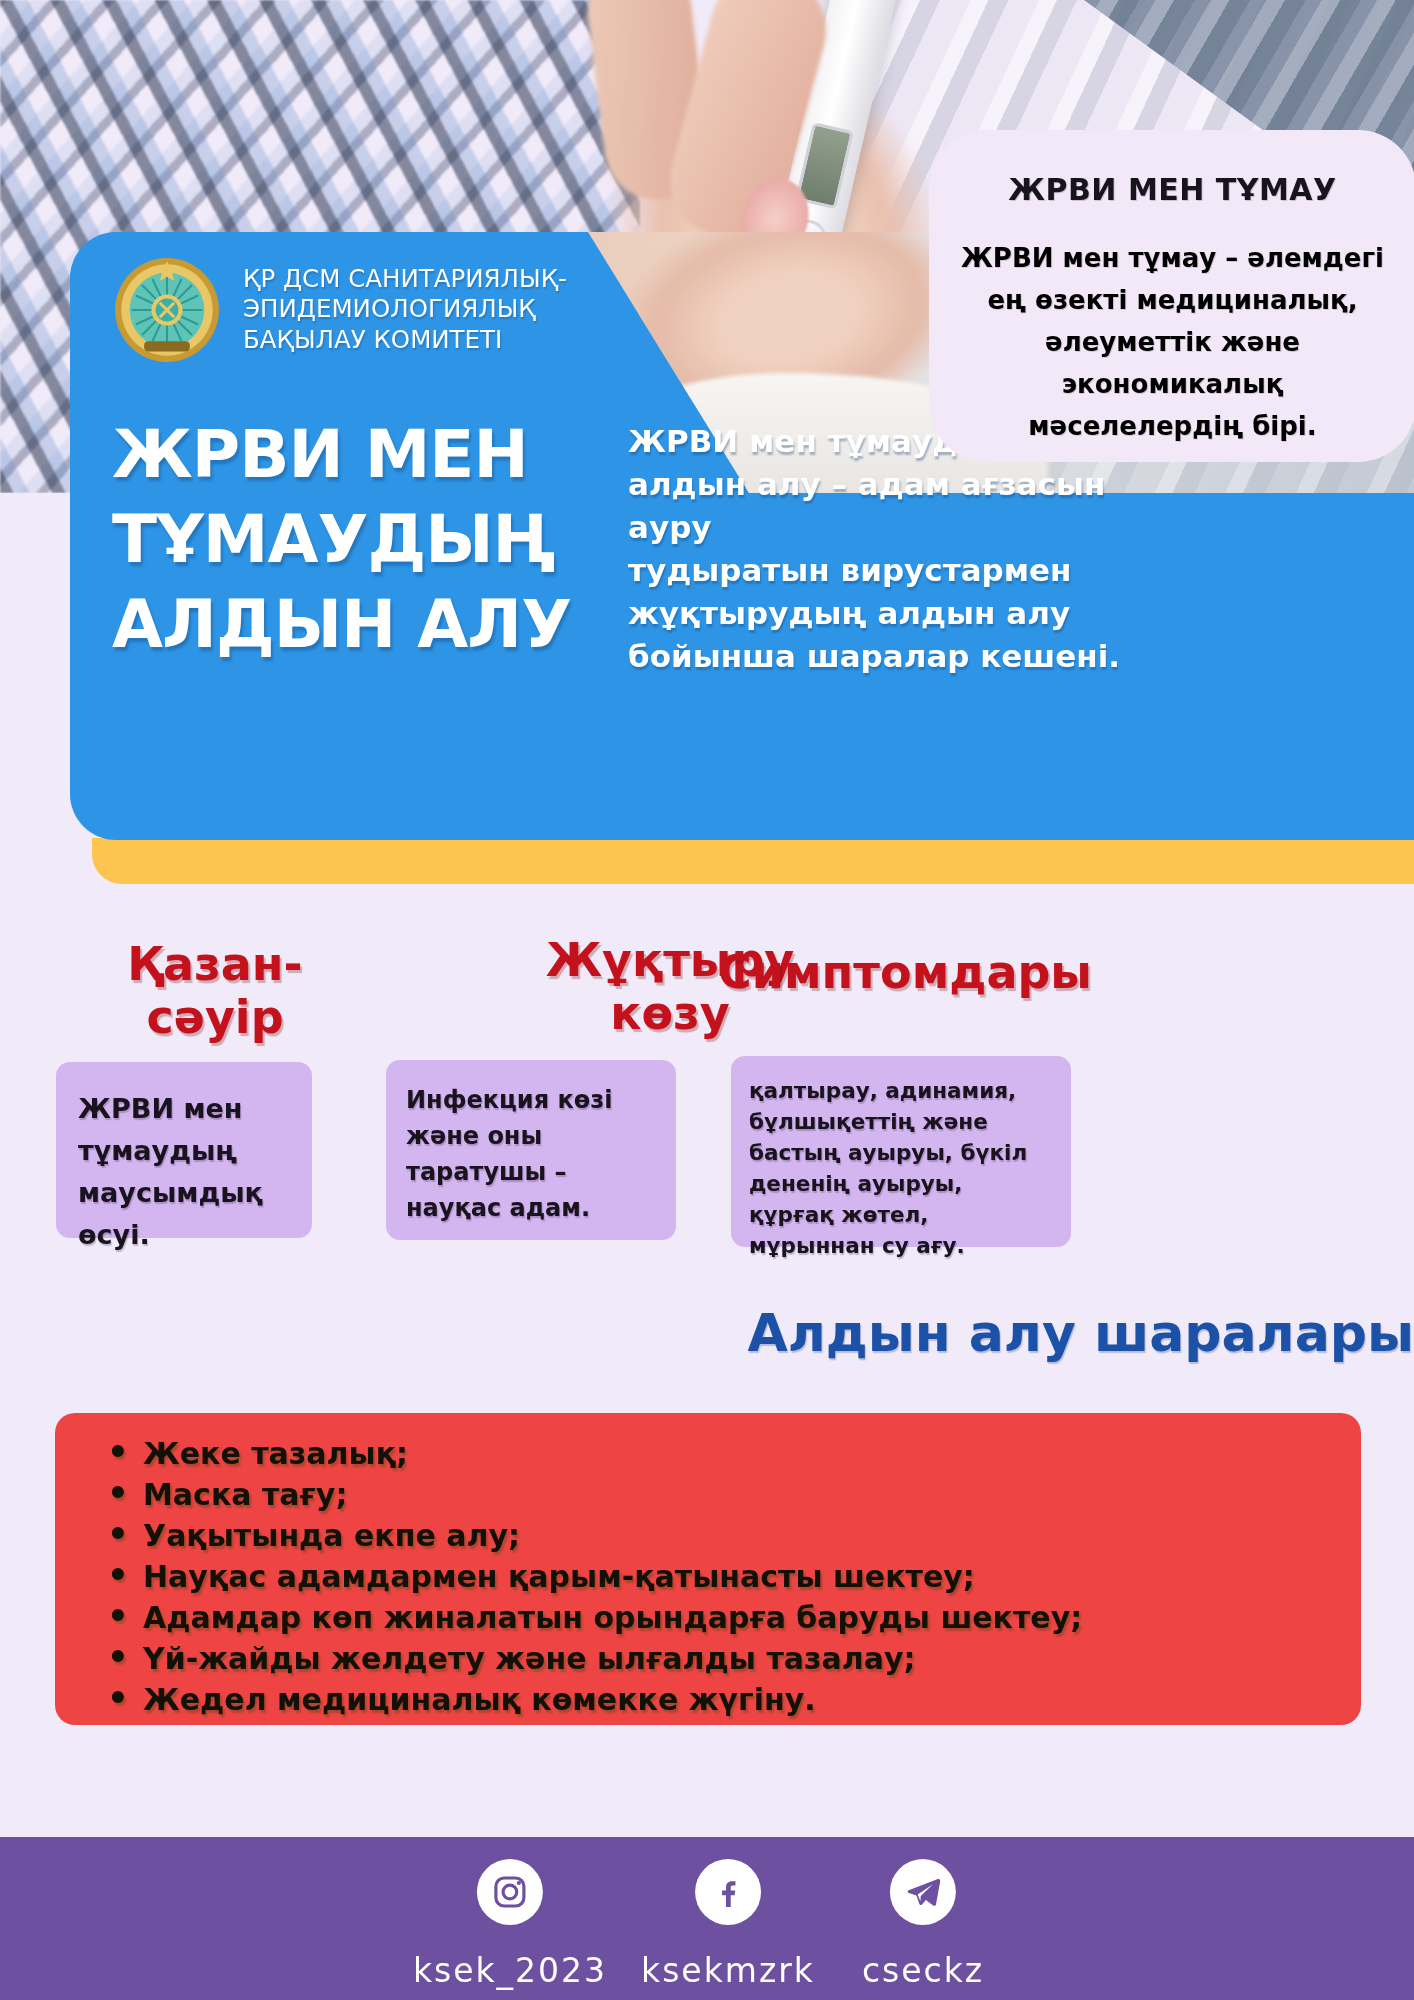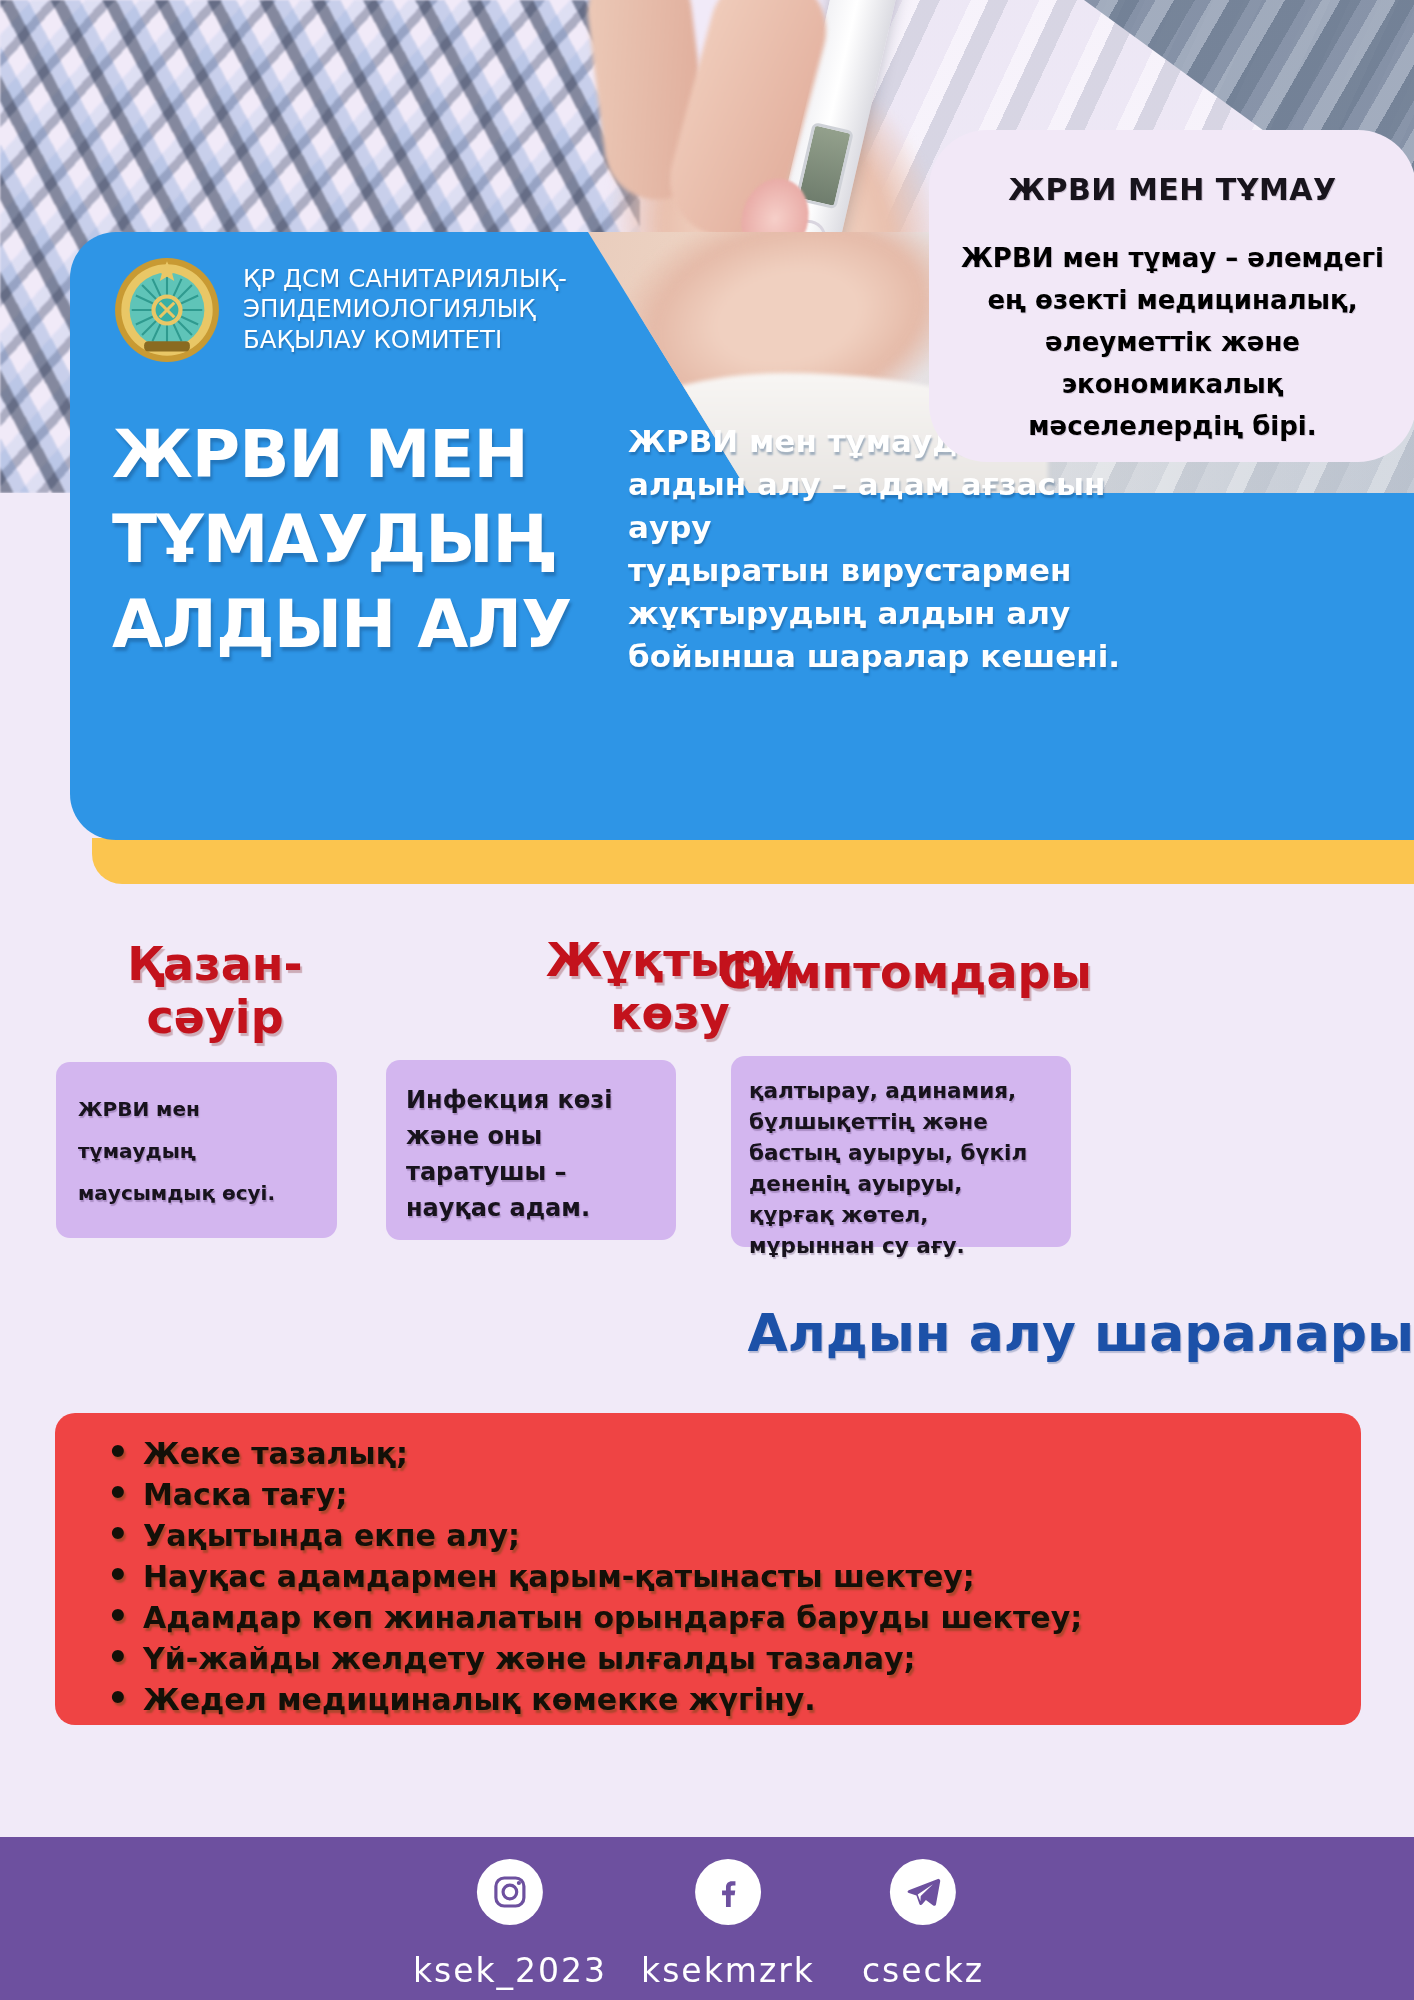--- a/index.html
+++ b/index.html
@@ -68,21 +68,21 @@
   .emblem{left:113px;top:256px;width:108px;height:108px;}
 
   
   .col-heading{color:#c3121c;font-weight:700;font-size:46px;line-height:53px;text-align:center;
     text-shadow:2px 3px 1px rgba(110,10,15,.28);}
   .h-season{left:60px;top:938px;width:310px;}
   .h-source{left:510px;top:934px;width:320px;}
   .h-symptoms{left:718px;top:946px;width:350px;}
   .col-box{background:#d3b6ef;border-radius:14px;box-sizing:border-box;color:#18131d;font-weight:700;
     text-shadow:1px 2px 1px rgba(50,25,75,.25);}
-  .box-season{left:56px;top:1062px;width:281px;height:176px;padding:26px 22px;font-size:20px;line-height:42px;}
+  .box-season{left:56px;top:1062px;width:256px;height:176px;padding:26px 22px;font-size:27px;line-height:42px;}
   .box-source{left:386px;top:1060px;width:290px;height:180px;padding:22px 20px;font-size:24px;line-height:36px;}
   .box-symptoms{left:731px;top:1056px;width:340px;height:191px;padding:19px 18px;font-size:21.5px;line-height:31px;}
 
   
   .prevention-heading{left:0;top:1303px;width:1414px;text-align:right;color:#1c51a8;font-weight:700;
     font-size:52px;text-shadow:1px 2px 1px rgba(20,50,110,.25);}
   .prevention-box{left:55px;top:1413px;width:1306px;height:312px;background:#ef4444;border-radius:20px;
     box-sizing:border-box;padding:26px 40px 0 46px;}
   .prevention-box ul{margin:0;padding:0;list-style:none;}
   .prevention-box li{position:relative;padding-left:42px;margin-bottom:11px;font-size:30px;line-height:30px;

